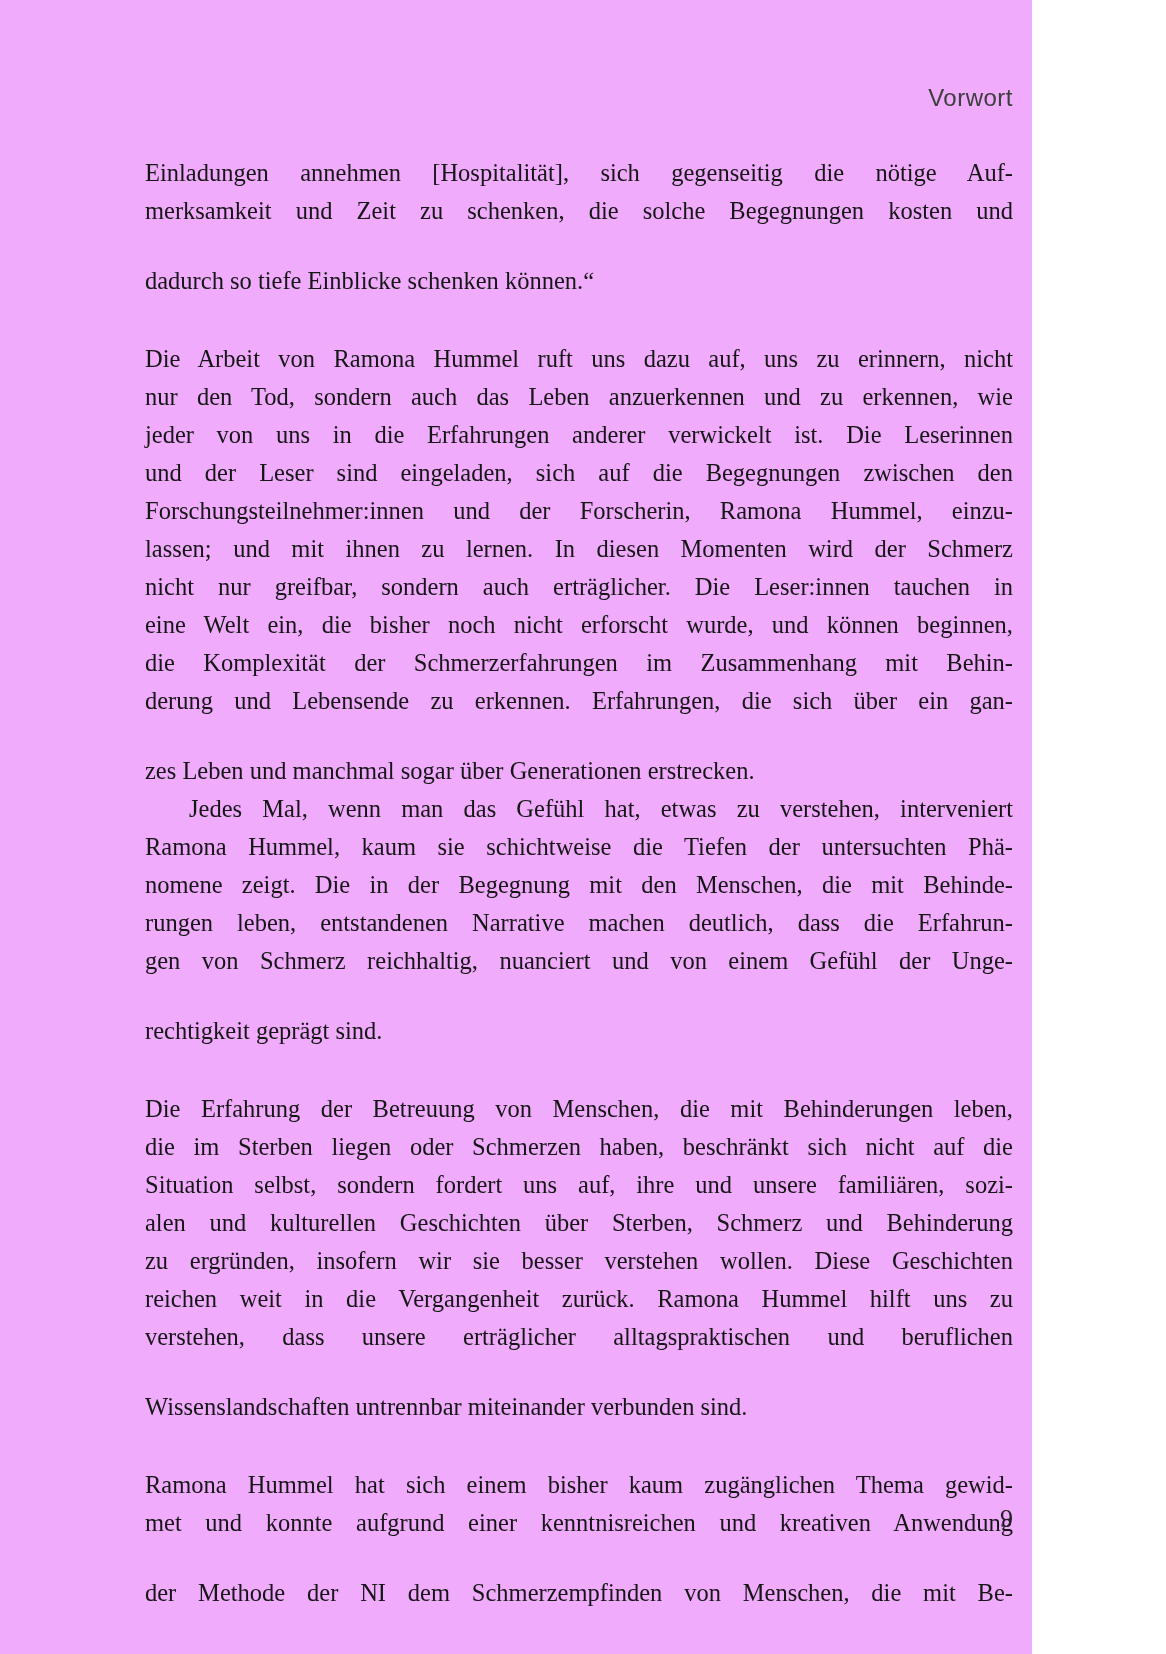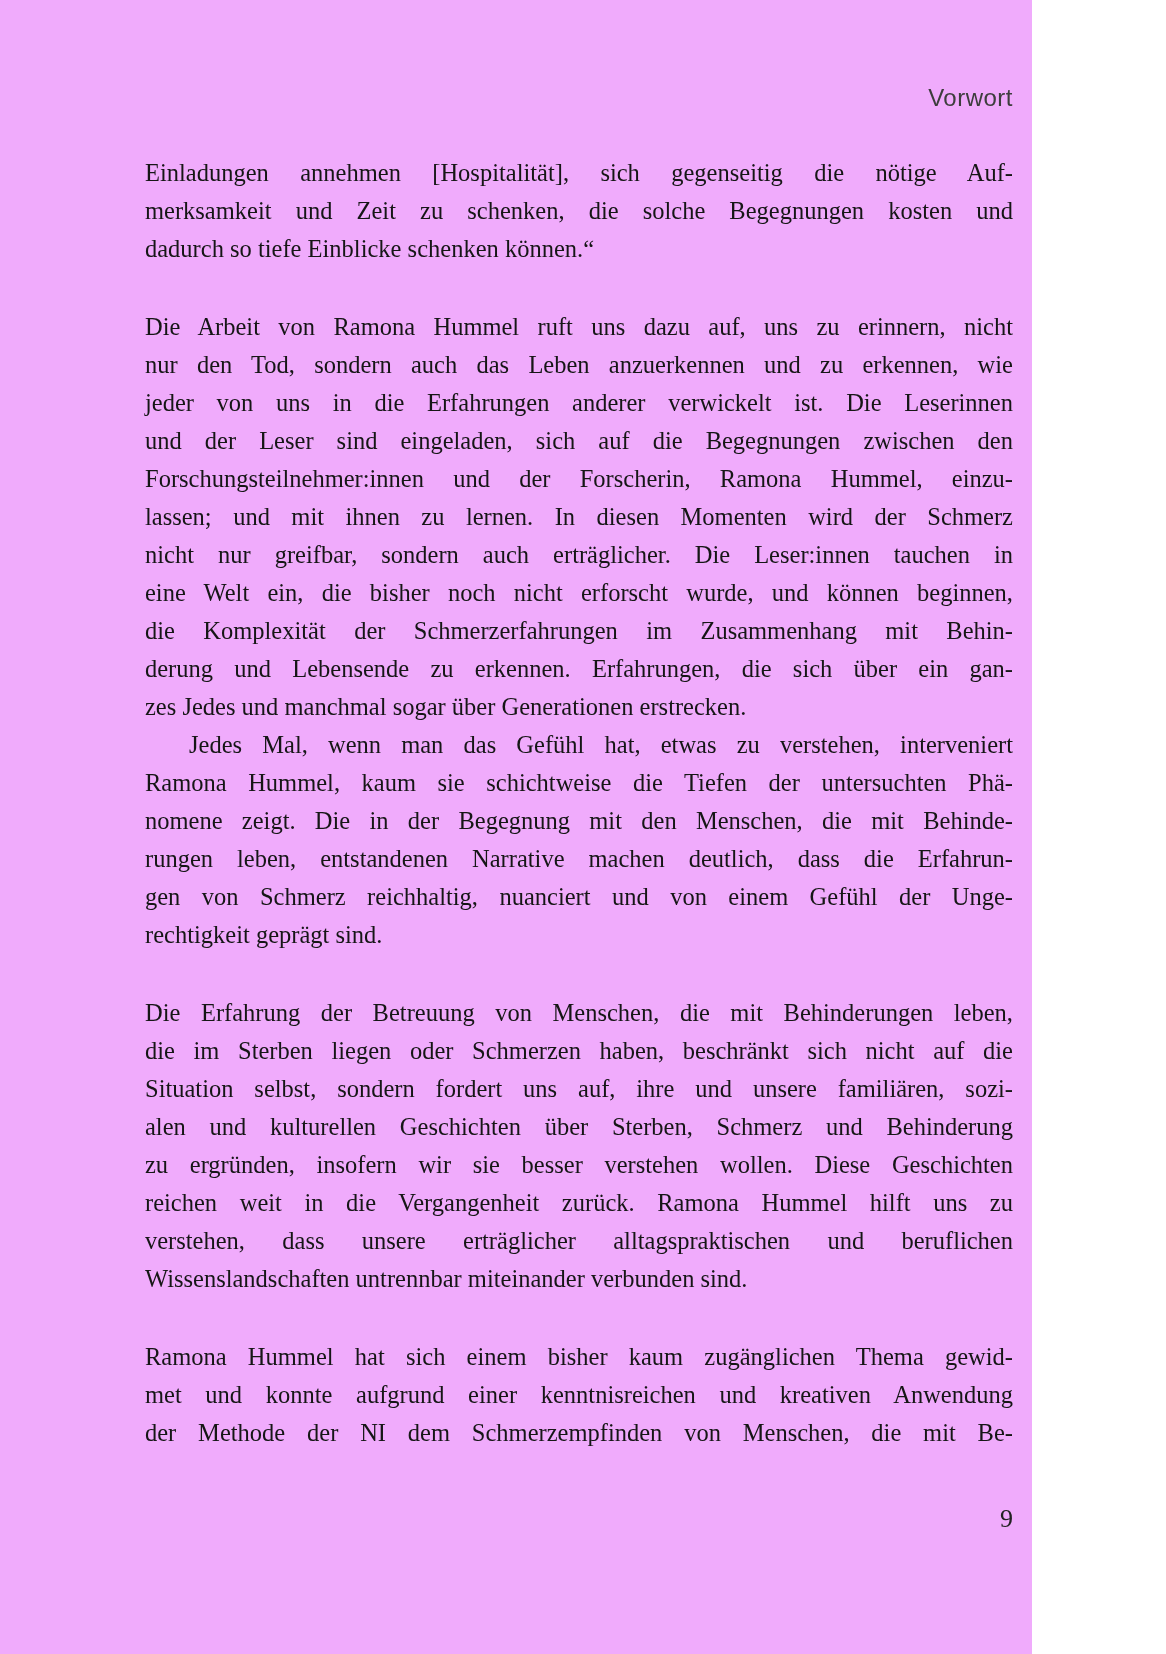--- a/index.html
+++ b/index.html
@@ -36,20 +36,21 @@
     color: #161616;
   }
   .para { margin: 0; }
   .para.gap-before { margin-top: 40px; }
   .para .line {
     text-align: justify;
     text-align-last: justify;
   }
   .para .line.last-line {
     text-align-last: left;
+    margin-top: 32px;
   }
   .para.justify-last .line.last-line {
     text-align-last: justify;
   }
   .para.indent-first .line:first-child {
     text-indent: 44px;
   }
   .page-number {
     position: absolute;
     top: 1504px;
@@ -77,21 +78,21 @@
         <div class="line">Die Arbeit von Ramona Hummel ruft uns dazu auf, uns zu erinnern, nicht</div>
         <div class="line">nur den Tod, sondern auch das Leben anzuerkennen und zu erkennen, wie</div>
         <div class="line">jeder von uns in die Erfahrungen anderer verwickelt ist. Die Leserinnen</div>
         <div class="line">und der Leser sind eingeladen, sich auf die Begegnungen zwischen den</div>
         <div class="line">Forschungsteilnehmer:innen und der Forscherin, Ramona Hummel, einzu-</div>
         <div class="line">lassen; und mit ihnen zu lernen. In diesen Momenten wird der Schmerz</div>
         <div class="line">nicht nur greifbar, sondern auch erträglicher. Die Leser:innen tauchen in</div>
         <div class="line">eine Welt ein, die bisher noch nicht erforscht wurde, und können beginnen,</div>
         <div class="line">die Komplexität der Schmerzerfahrungen im Zusammenhang mit Behin-</div>
         <div class="line">derung und Lebensende zu erkennen. Erfahrungen, die sich über ein gan-</div>
-        <div class="line last-line">zes Jedes und manchmal sogar über Generationen erstrecken.</div>
+        <div class="line last-line">zes Leben und manchmal sogar über Generationen erstrecken.</div>
       </div>
       <div class="para indent-first">
         <div class="line">Jedes Mal, wenn man das Gefühl hat, etwas zu verstehen, interveniert</div>
         <div class="line">Ramona Hummel, kaum sie schichtweise die Tiefen der untersuchten Phä-</div>
         <div class="line">nomene zeigt. Die in der Begegnung mit den Menschen, die mit Behinde-</div>
         <div class="line">rungen leben, entstandenen Narrative machen deutlich, dass die Erfahrun-</div>
         <div class="line">gen von Schmerz reichhaltig, nuanciert und von einem Gefühl der Unge-</div>
         <div class="line last-line">rechtigkeit geprägt sind.</div>
       </div>
       <div class="para gap-before">

